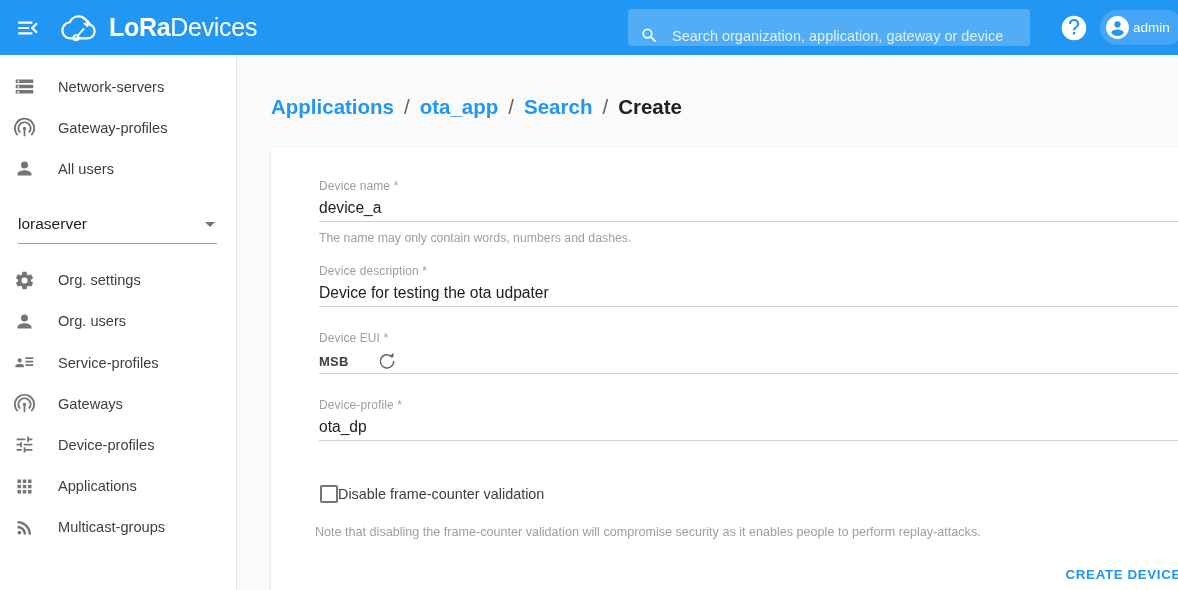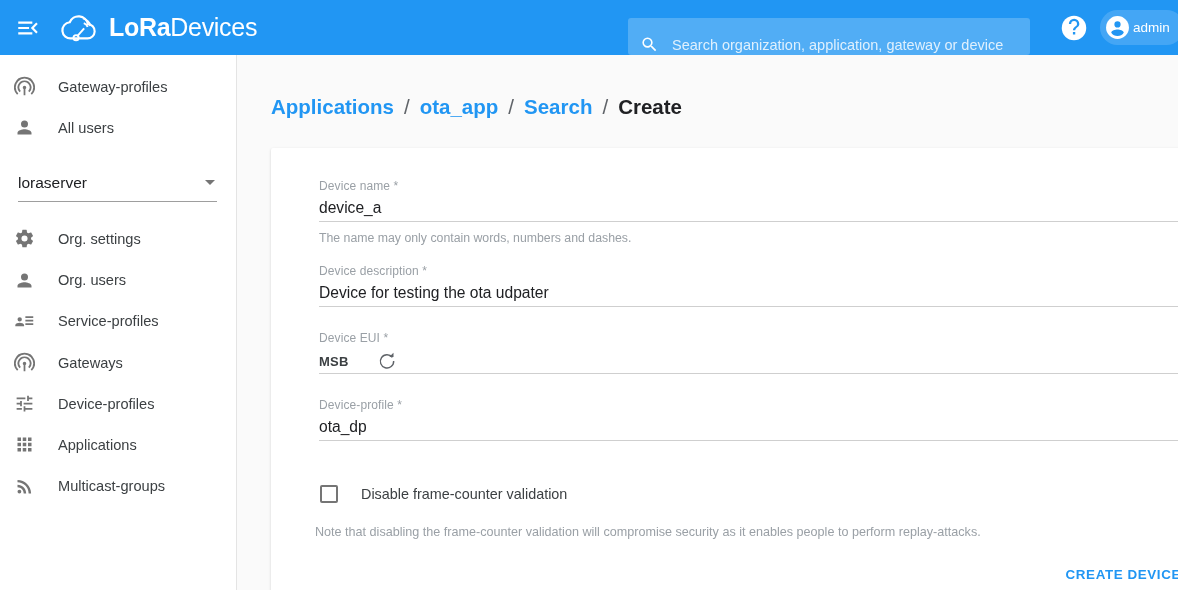--- a/index.html
+++ b/index.html
@@ -35,21 +35,21 @@
     font-size: 25px;
     letter-spacing: -0.3px;
     color: #ffffff;
     white-space: nowrap;
   }
   .brand-text b { font-weight: 700; }
   .brand-text span.light { font-weight: 300; }
 
   .search-wrap {
     position: absolute;
-    left: 628px; top: 18px;
+    left: 628px; top: 9px;
     width: 402px; height: 37px;
     background: rgba(255,255,255,0.22);
     border-radius: 3px;
     display: flex; align-items: center;
     padding: 16px 10px 0 12px;
   }
   .search-input {
     flex: 1;
     background: transparent;
     border: none; outline: none;
@@ -205,21 +205,20 @@
   .checkbox-box {
     width: 18px; height: 18px;
     border: 2px solid #757575;
     border-radius: 2px;
     margin-left: 1px;
     cursor: pointer;
   }
   .checkbox-label {
     font-size: 14.4px;
     color: #3c4043;
-    margin-left: 23px;
   }
   .note-text {
     font-size: 12.6px;
     color: #9aa0a6;
     margin-top: 22px;
     margin-left: -4px;
   }
   .create-btn {
     position: absolute;
     right: 18px; bottom: 18px;
@@ -278,20 +277,28 @@
       <path fill="#2196f3" d="M12 6a3 3 0 1 1 0 6 3 3 0 0 1 0-6zm0 14.2a7.2 7.2 0 0 1-6-3.2c.03-2 4-3.1 6-3.1s5.97 1.1 6 3.1a7.2 7.2 0 0 1-6 3.2z"></path>
     </svg>
     <span class="uname">admin</span>
   </div>
 </div>
 
 <div class="sidebar">
 
   <div class="nav-gap-top">
 
+    <div class="nav-item">
+      <span class="nav-ico">
+        <svg width="21" height="21" viewBox="0 0 24 24">
+            <path fill="currentColor" d="M2 20h20v-4H2v4zm2-3h2v2H4v-2zM2 4v4h20V4H2zm4 3H4V5h2v2zM2 14h20v-4H2v4zm2-3h2v2H4v-2z"></path>
+          </svg>
+      </span>
+      <span class="nav-label">Network-servers</span>
+    </div>
 
     <div class="nav-item">
       <span class="nav-ico">
         <svg width="21" height="21" viewBox="0 0 24 24">
             <path fill="currentColor" d="M12 11a2 2 0 0 0-2 2c0 .74.4 1.38 1 1.72V22h2v-7.28c.6-.34 1-.98 1-1.72a2 2 0 0 0-2-2zm0-6a8 8 0 0 0-5.66 13.66l1.42-1.42a6 6 0 1 1 8.48 0l1.42 1.42A8 8 0 0 0 12 5zm0-4a12 12 0 0 0-8.49 20.49l1.42-1.42a10 10 0 1 1 14.14 0l1.42 1.42A12 12 0 0 0 12 1z"></path>
           </svg>
       </span>
       <span class="nav-label">Gateway-profiles</span>
     </div>
 

